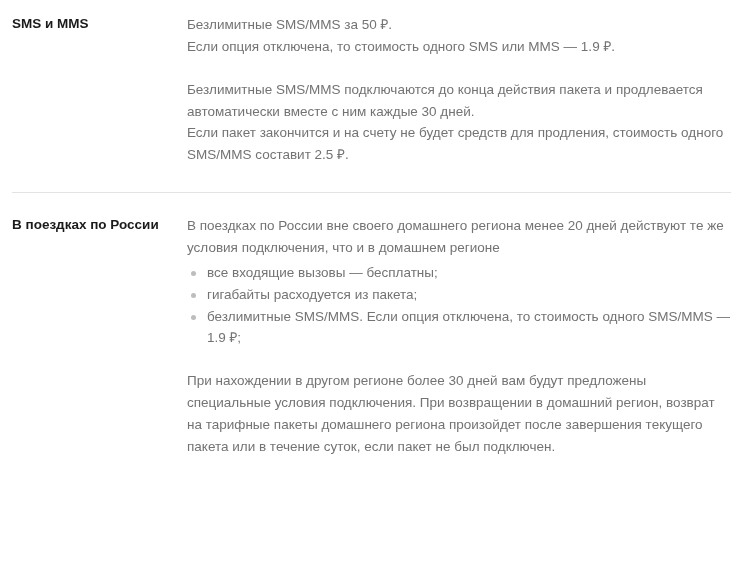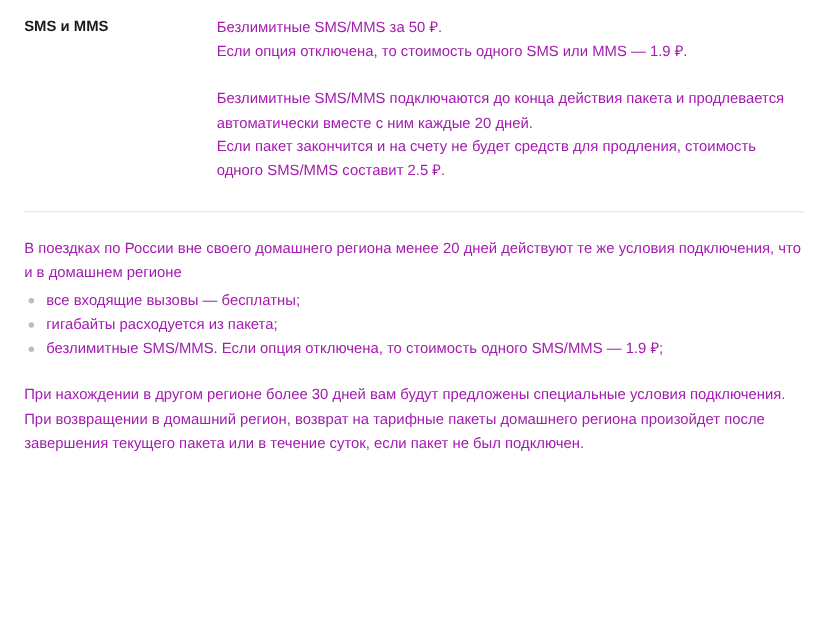--- a/index.html
+++ b/index.html
@@ -12,42 +12,42 @@
     height: 584px;
     font-family: "Liberation Sans", sans-serif;
     color: #222222;
     -webkit-font-smoothing: antialiased;
   }
   .page {
     position: relative;
     width: 741px;
     height: 458px;
     box-sizing: border-box;
-    padding: 10px 10px 0 22px;
+    padding: 10px 10px 0 12px;
     overflow: hidden;
   }
   .section {
     display: flex;
     align-items: flex-start;
   }
   .section-label {
     width: 175px;
     flex: 0 0 175px;
     box-sizing: border-box;
     padding-right: 10px;
     font-size: 13.5px;
     font-weight: bold;
     color: #1a1a1a;
     line-height: 1.45;
   }
   .section-body {
     flex: 1 1 auto;
     font-size: 13.5px;
     line-height: 1.62;
-    color: #a21caf;
+    color: #737373;
   }
   .para {
     margin: 0;
   }
   .para + .para {
     margin-top: 0px;
   }
   .para.gap {
     margin-top: 21px;
   }
@@ -84,28 +84,29 @@
 </head>
 <body>
 
 <div class="page">
 
   <div class="section section-sms">
     <div class="section-label">SMS и MMS</div>
     <div class="section-body">
       <p class="para">Безлимитные SMS/MMS за 50 ₽.</p>
       <p class="para">Если опция отключена, то стоимость одного SMS или MMS — 1.9 ₽.</p>
-      <p class="para gap">Безлимитные SMS/MMS подключаются до конца действия пакета и продлевается автоматически вместе с ним каждые 20 дней.</p>
+      <p class="para gap">Безлимитные SMS/MMS подключаются до конца действия пакета и продлевается автоматически вместе с ним каждые 30 дней.</p>
       <p class="para">Если пакет закончится и на счету не будет средств для продления, стоимость одного SMS/MMS составит 2.5 ₽.</p>
     </div>
   </div>
 
   <div class="divider"></div>
 
   <div class="section">
+    <div class="section-label">В поездках по России</div>
     <div class="section-body">
       <p class="para">В поездках по России вне своего домашнего региона менее 20 дней действуют те же условия подключения, что и в домашнем регионе</p>
       <ul class="bullets">
         <li>все входящие вызовы — бесплатны;</li>
         <li>гигабайты расходуется из пакета;</li>
         <li>безлимитные SMS/MMS. Если опция отключена, то стоимость одного SMS/MMS — 1.9 ₽;</li>
       </ul>
       <p class="para gap">При нахождении в другом регионе более 30 дней вам будут предложены специальные условия подключения. При возвращении в домашний регион, возврат на тарифные пакеты домашнего региона произойдет после завершения текущего пакета или в течение суток, если пакет не был подключен.</p>
     </div>
   </div>

